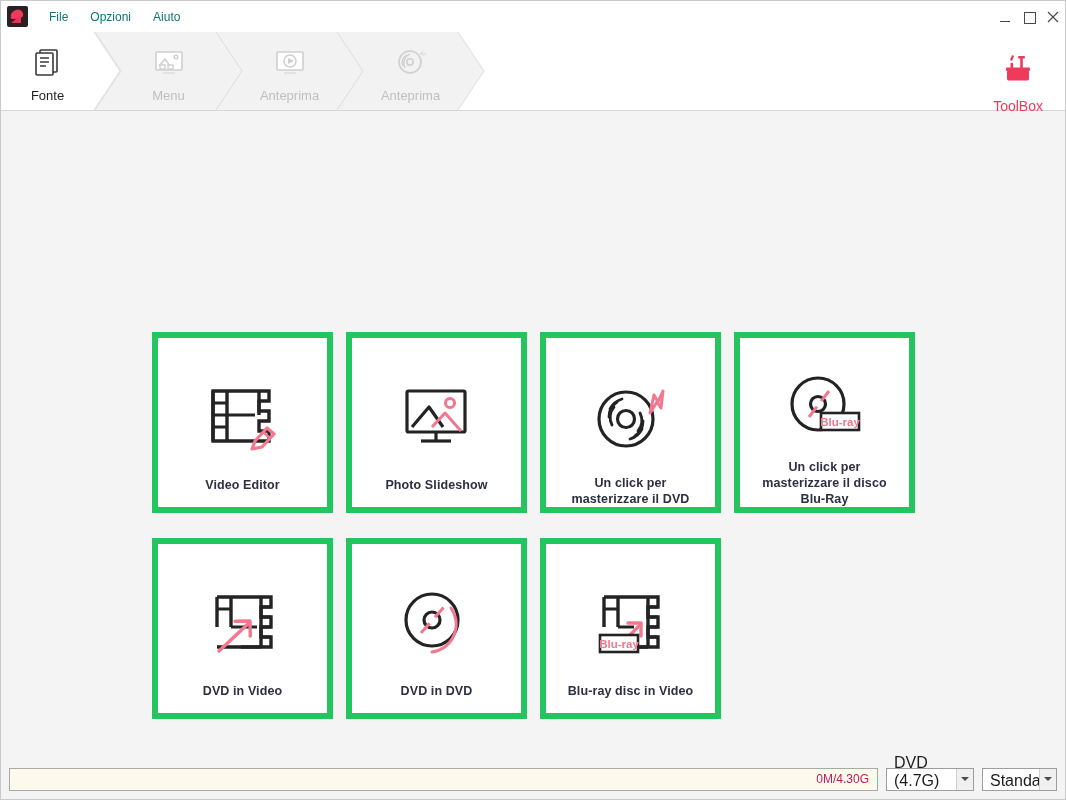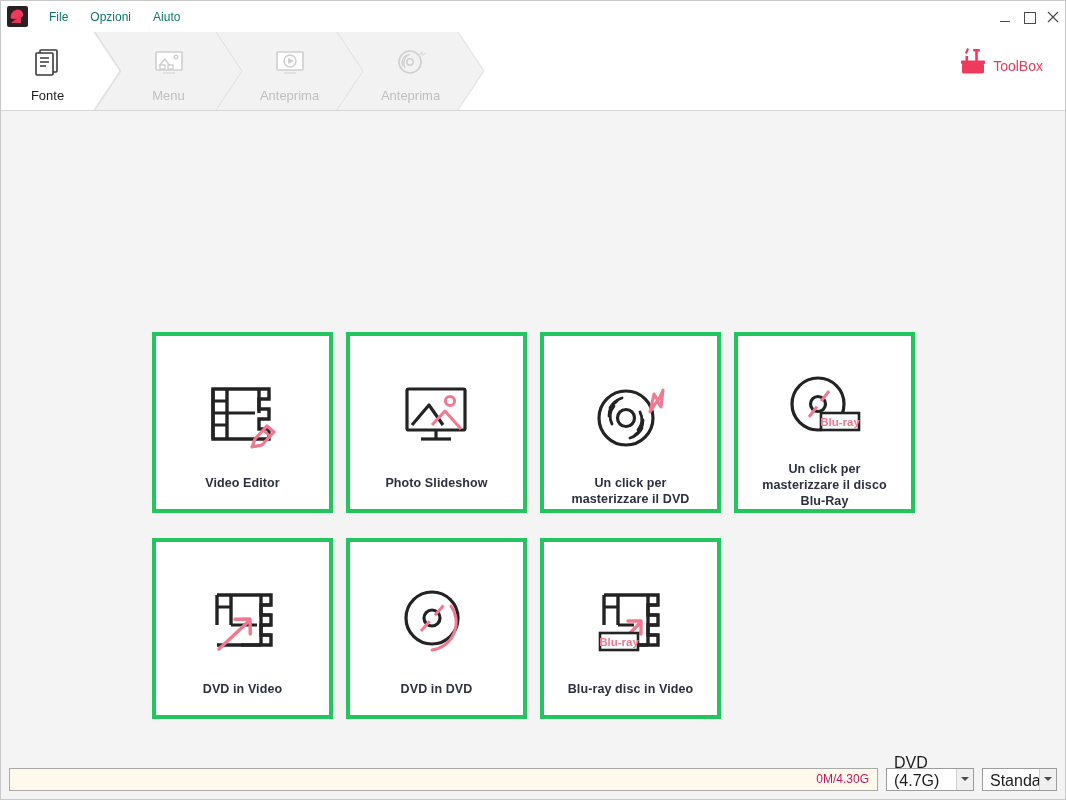--- a/index.html
+++ b/index.html
@@ -98,42 +98,42 @@
     background: #ffffff;
     clip-path: polygon(0 0, 0 0, 100% 50%, 0 100%, 0 100%);
   }
   .chev-line {
     position: absolute; inset: 0;
     pointer-events: none;
   }
   .chev-line svg { display:block; width:100%; height:100%; }
 
   .toolbox {
-    position: absolute; right: 22px; top: 9px;
-    display: flex; flex-direction: row; align-items: center;
+    position: absolute; right: 22px; top: 16px;
+    display: flex; flex-direction: column; align-items: center;
     cursor: default;
   }
   .toolbox .label {
     margin-top: 6px; font-size: 14px; color: #ef3b5b; font-weight: 500;
   }
 
   
   .content {
     flex: 1 1 auto; background: #f4f4f4;
     position: relative; overflow: hidden;
   }
   .grid {
     position: absolute; left: 151px; top: 221px;
     display: grid;
     grid-template-columns: repeat(4, 181px);
     grid-auto-rows: 181px;
     column-gap: 13px; row-gap: 25px;
   }
   .card {
-    background: #ffffff; border: 4px solid #22c55e;
+    background: #ffffff; border: 6px solid #22c55e;
     display: flex; flex-direction: column;
     align-items: center; justify-content: flex-start;
     cursor: default; position: relative;
   }
   .card .card-icon {
     height: 104px; margin-top: 29px;
     display: flex; align-items: center; justify-content: center;
   }
   .card .card-label {
     margin-top: 6px; font-size: 12.5px; font-weight: bold;

